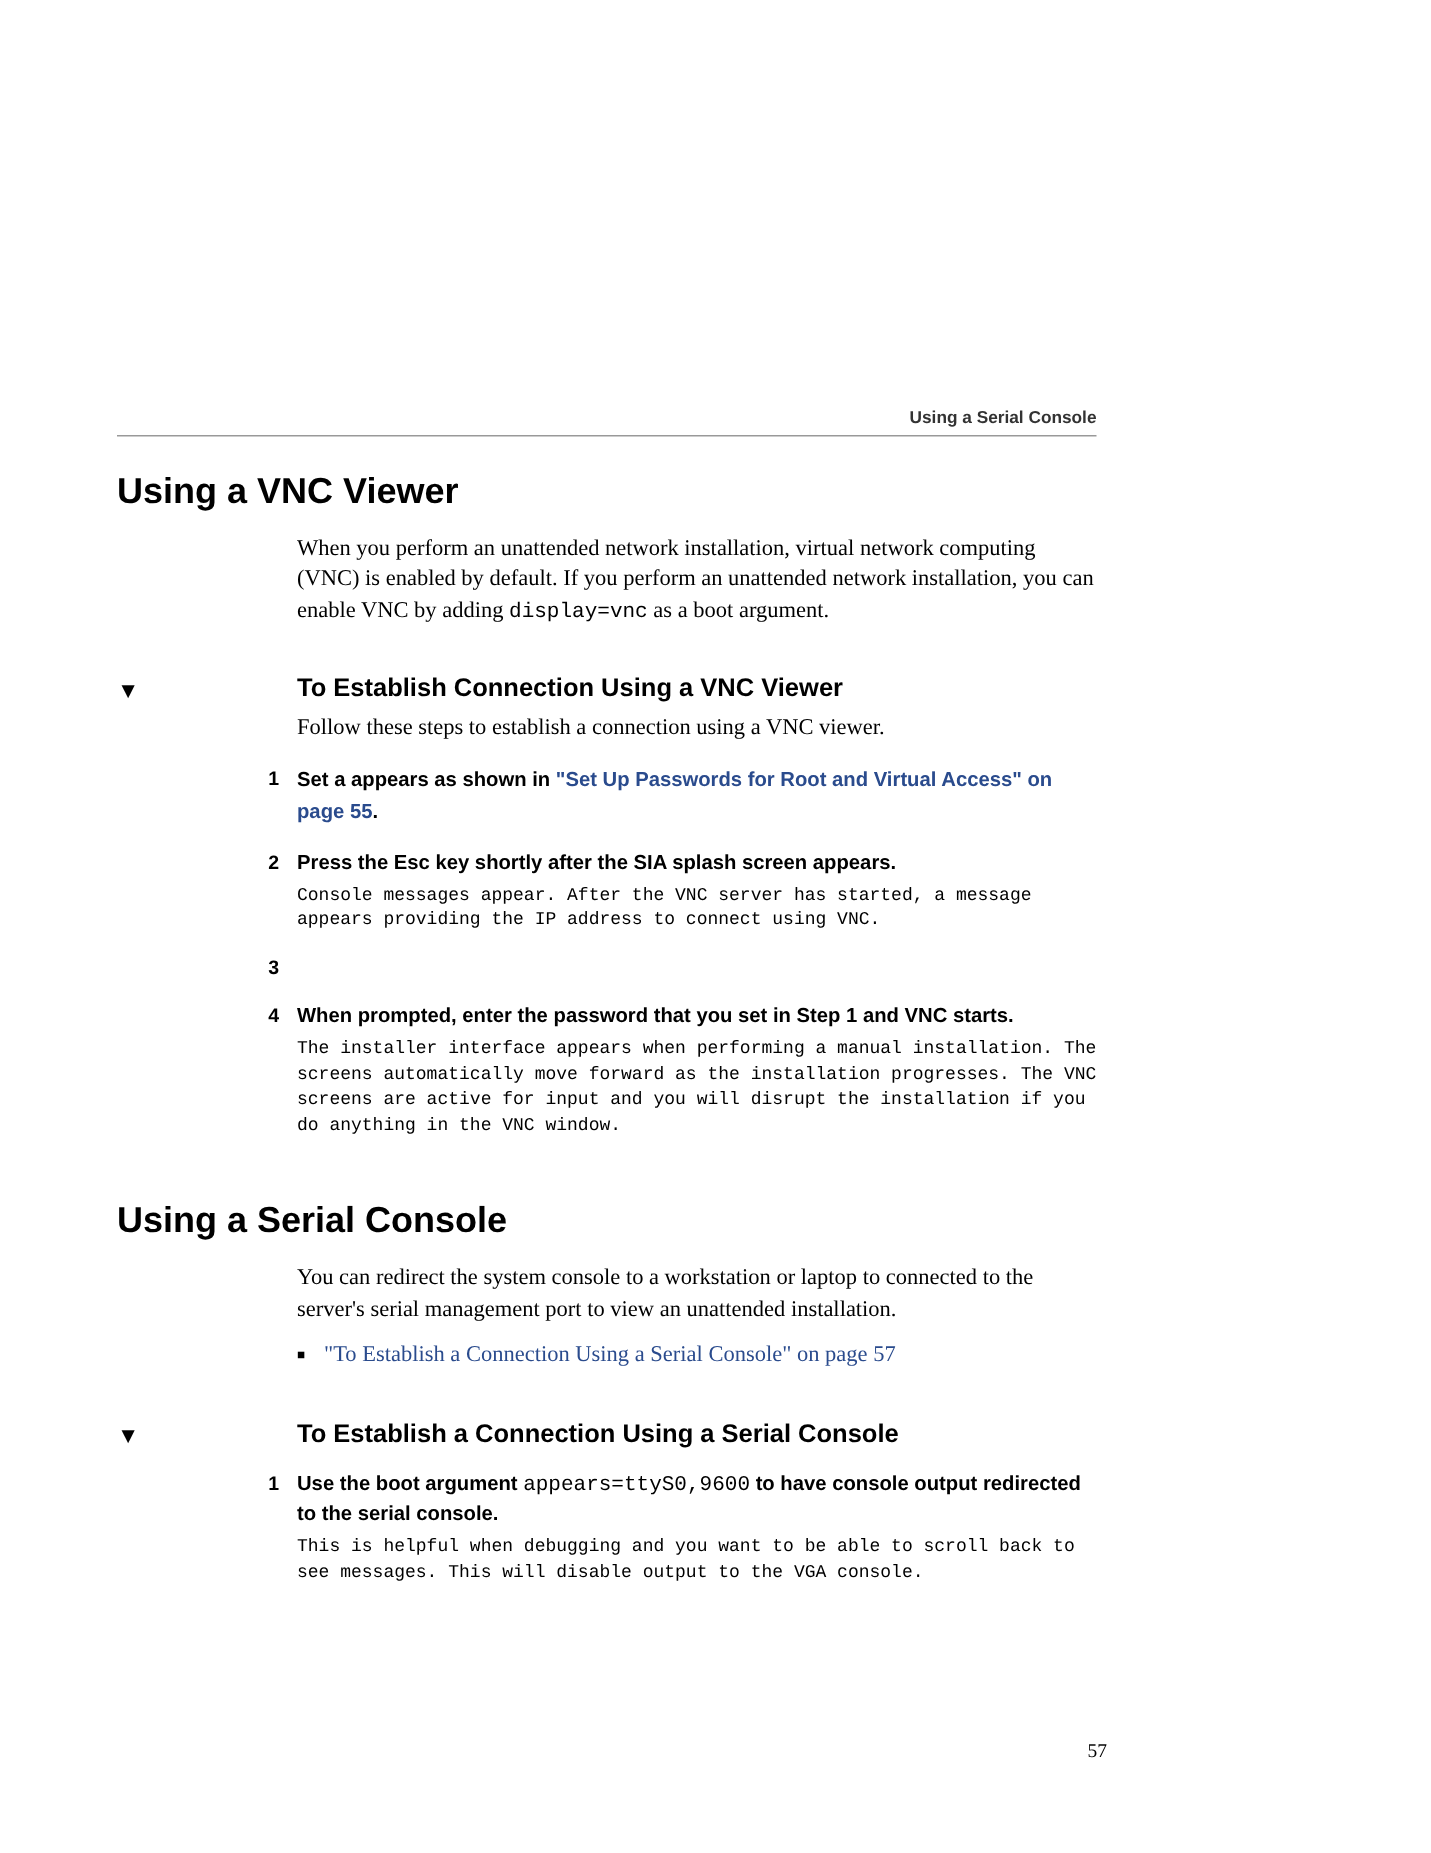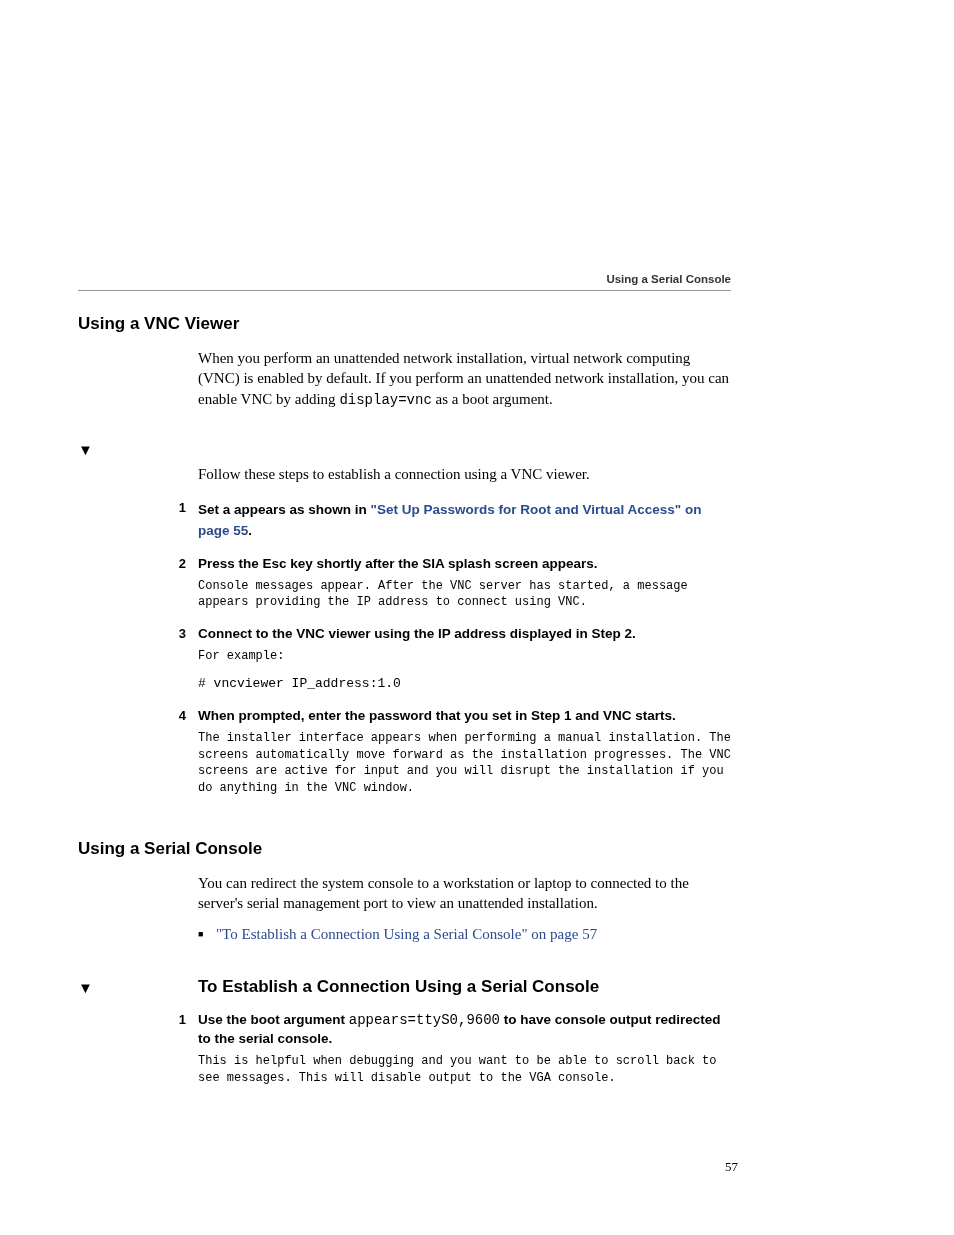--- a/index.html
+++ b/index.html
@@ -34,21 +34,21 @@
   }
   .content {
     position: absolute;
     top: 314px;
     left: 78px;
     right: 125px;
   }
   h1.section-title {
     font-family: Arial, Helvetica, sans-serif;
     font-weight: bold;
-    font-size: 17px;
+    font-size: 24px;
     margin: 0 0 14px 0;
     color: #000;
   }
   .body-block {
     margin-left: 120px;
   }
   p.body {
     font-family: Georgia, 'Times New Roman', serif;
     font-size: 15px;
     line-height: 1.35;
@@ -160,20 +160,21 @@
     <h1 class="section-title">Using a VNC Viewer</h1>
 
     <div class="body-block">
       <p class="body">
         <span>When you perform an unattended network installation, virtual network computing (VNC) is enabled by default. If you perform an unattended network installation, you can enable VNC by adding </span><code>display=vnc</code><span> as a boot argument.</span>
       </p>
     </div>
 
     <div class="task-heading-row">
       <div class="task-marker">▼</div>
+      <h2 class="task-heading">To Establish Connection Using a VNC Viewer</h2>
     </div>
     <div class="body-block">
       <p class="body">Follow these steps to establish a connection using a VNC viewer.</p>
     </div>
 
     <div class="step-row">
       <div class="step-num">1</div>
       <div class="step-body">
         <span class="step-lead">
           <span>Set a appears as shown in </span><a class="xref" href="#">"Set Up Passwords for Root and Virtual Access" on page 55</a><span>.</span>
@@ -184,25 +185,20 @@
     <div class="step-row">
       <div class="step-num">2</div>
       <div class="step-body">
         <div class="step-lead">Press the Esc key shortly after the SIA splash screen appears.</div>
         <p class="step-p">Console messages appear. After the VNC server has started, a message appears providing the IP address to connect using VNC.</p>
       </div>
     </div>
 
     <div class="step-row">
       <div class="step-num">3</div>
-      <div class="step-body">
-        <div class="step-lead">Connect to the VNC viewer using the IP address displayed in Step 2.</div>
-        <p class="step-p">For example:</p>
-        <div class="code-line"># vncviewer IP_address:1.0</div>
-      </div>
     </div>
 
     <div class="step-row">
       <div class="step-num">4</div>
       <div class="step-body">
         <div class="step-lead">When prompted, enter the password that you set in Step 1 and VNC starts.</div>
         <p class="step-p">The installer interface appears when performing a manual installation. The screens automatically move forward as the installation progresses. The VNC screens are active for input and you will disrupt the installation if you do anything in the VNC window.</p>
       </div>
     </div>
 

